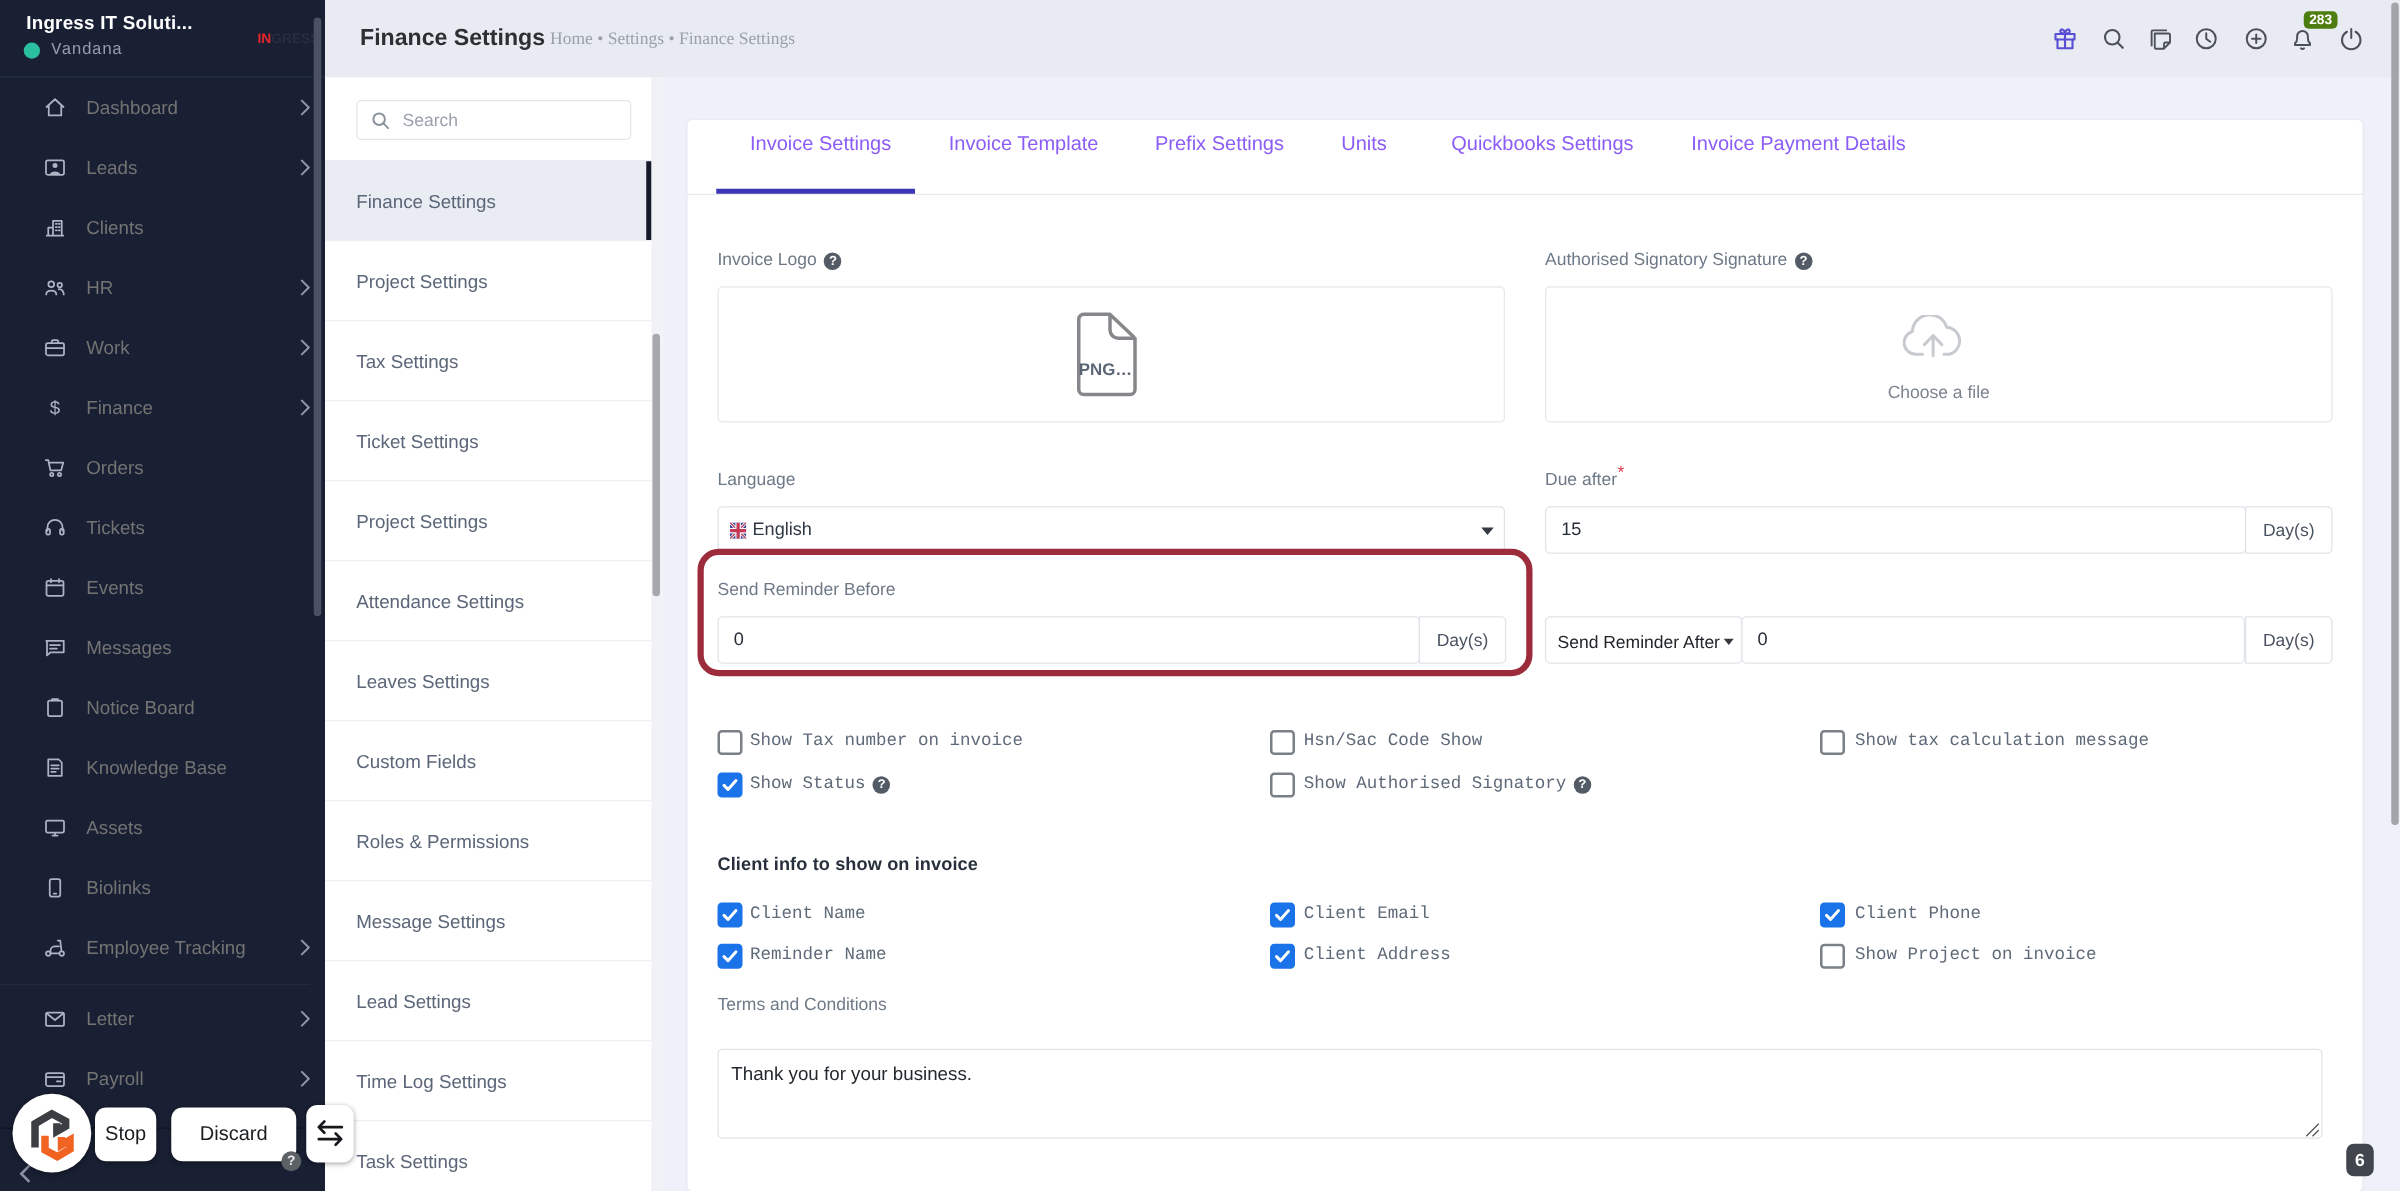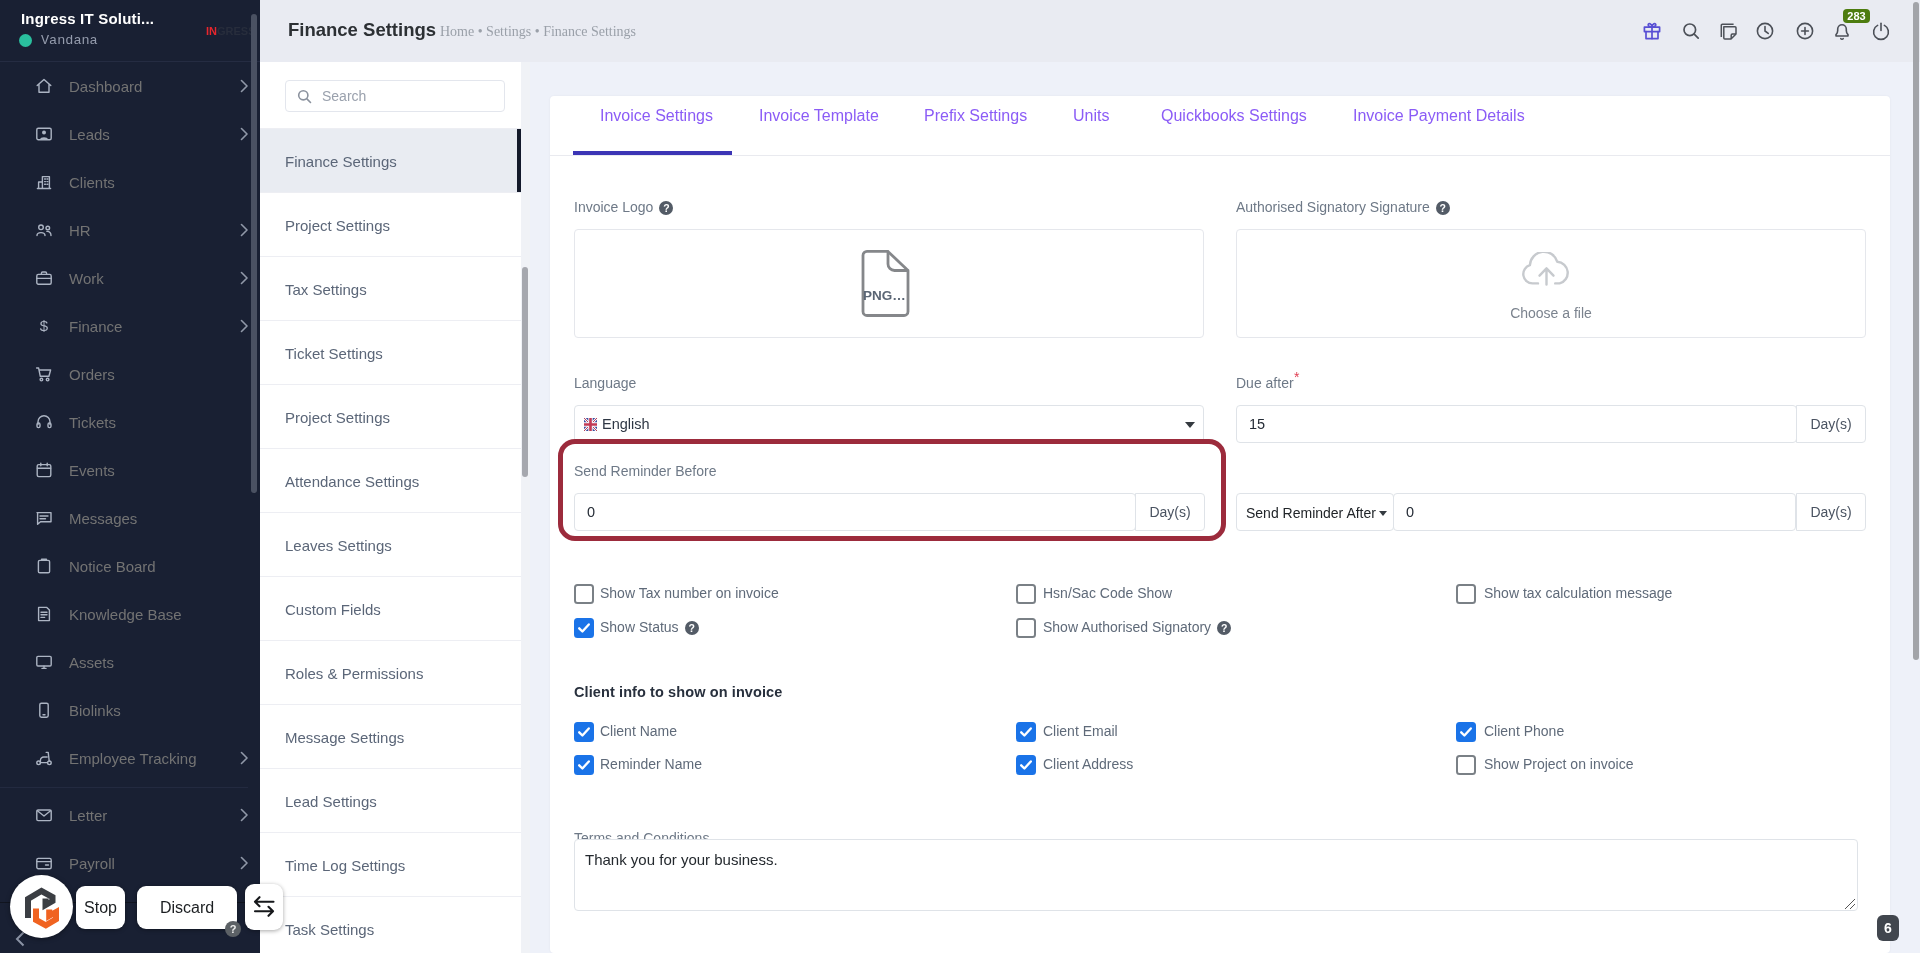--- a/index.html
+++ b/index.html
@@ -39,21 +39,21 @@
 #tabline { left:550px; top:155px; width:1340px; height:1px; background:#e9eaef; }
 #tabul { left:573px; top:151px; width:159px; height:4px; background:#3c35b5; }
 .flabel { position:absolute; font-size:14px; color:#6e7987; }
 .q { display:inline-block; width:14px; height:14px; border-radius:50%; background:#535b66; color:#fff; font-size:10.5px; font-weight:bold; text-align:center; line-height:14px; vertical-align:0px; margin-left:6px;}
 .upbox { position:absolute; width:630px; height:109px; border:1px solid #e5e7ec; border-radius:4px; background:#fff; }
 .inp { position:absolute; height:38px; border:1px solid #dfe3e8; border-radius:4px; background:#fff; font-size:14.5px; color:#252c36; }
 .inp .v { position:absolute; left:12px; top:10px; }
 .sfx { position:absolute; height:38px; border:1px solid #dfe3e8; border-radius:0 4px 4px 0; background:#fff; font-size:14px; color:#4a5361; text-align:center; line-height:36px; }
 .cb { position:absolute; width:20px; height:20px; border:2px solid #7a8086; border-radius:3.5px; background:#fff; }
 .cb.on { background:#1a73e8; border-color:#1a73e8; }
-.cblab { position:absolute; font-size:14px; color:#5f6a79; }
+.cblab { position:absolute; font-size:14px; color:#5f6a79;font-family:Liberation Mono, monospace; }
 #redbox { left:558px; top:439px; width:668px; height:102px; border:5px solid #9c2b3c; border-radius:17px; }
 
 .obtn { position:absolute; background:#fff; border-radius:9px; box-shadow:0 1px 4px rgba(0,0,0,.35); text-align:center; font-size:16px; color:#1b1e21; }
 #badge6 { left:1877px; top:915px; width:22px; height:26px; background:#41464e; border-radius:6px; color:#fff; font-size:14px; font-weight:bold; text-align:center; line-height:26px; }
 #pgthumb { left:1913px; top:2px; width:6px; height:658px; background:#a2a4a9; border-radius:3px; }
 </style>
 </head>
 <body>
 <div class="abs" id="sidebar"></div>
 <div class="abs" id="userblock"></div>
@@ -359,21 +359,21 @@
   </div>
 <div class="cblab" style="left:600px;top:756px">Reminder Name</div>
 <div class="cb on" style="left:1016px;top:755px">
     <svg width="16" height="16" viewBox="0 0 15 15" style="position:absolute;left:0;top:0">
       <path d="M3 7.8 L6 10.8 L12 4.2" stroke="#fff" stroke-width="2.2" fill="none" stroke-linecap="round" stroke-linejoin="round"></path>
     </svg>
   </div>
 <div class="cblab" style="left:1043px;top:756px">Client Address</div>
 <div class="cb" style="left:1456px;top:755px"></div>
 <div class="cblab" style="left:1484px;top:756px">Show Project on invoice</div>
-<div class="flabel" style="left:574px;top:830px">Terms and Conditions</div>
+<div class="flabel" style="left:574px;top:795px">Terms and Conditions</div>
 <div class="abs" style="left:574px;top:839px;width:1284px;height:72px;border:1px solid #dfe3e8;border-radius:4px;background:#fff"></div>
 <div class="abs" style="left:585px;top:851px;font-size:15px;color:#24292e">Thank you for your business.</div>
 <svg class="abs" style="left:1843px;top:897px" width="13" height="13" viewBox="0 0 13 13" stroke="#555" stroke-width="1">
     <path d="M12 2 L2 12 M12 7 L7 12" fill="none"></path>
   </svg>
 
 <div class="abs" id="redbox"></div>
 
 <svg class="tbic" style="left:1642px" width="20" height="20" viewBox="0 0 20 20" fill="none" stroke="#584fd4" stroke-width="1.7" stroke-linecap="round" stroke-linejoin="round">
     <rect x="2.4" y="6.2" width="15.2" height="4.4"></rect>

